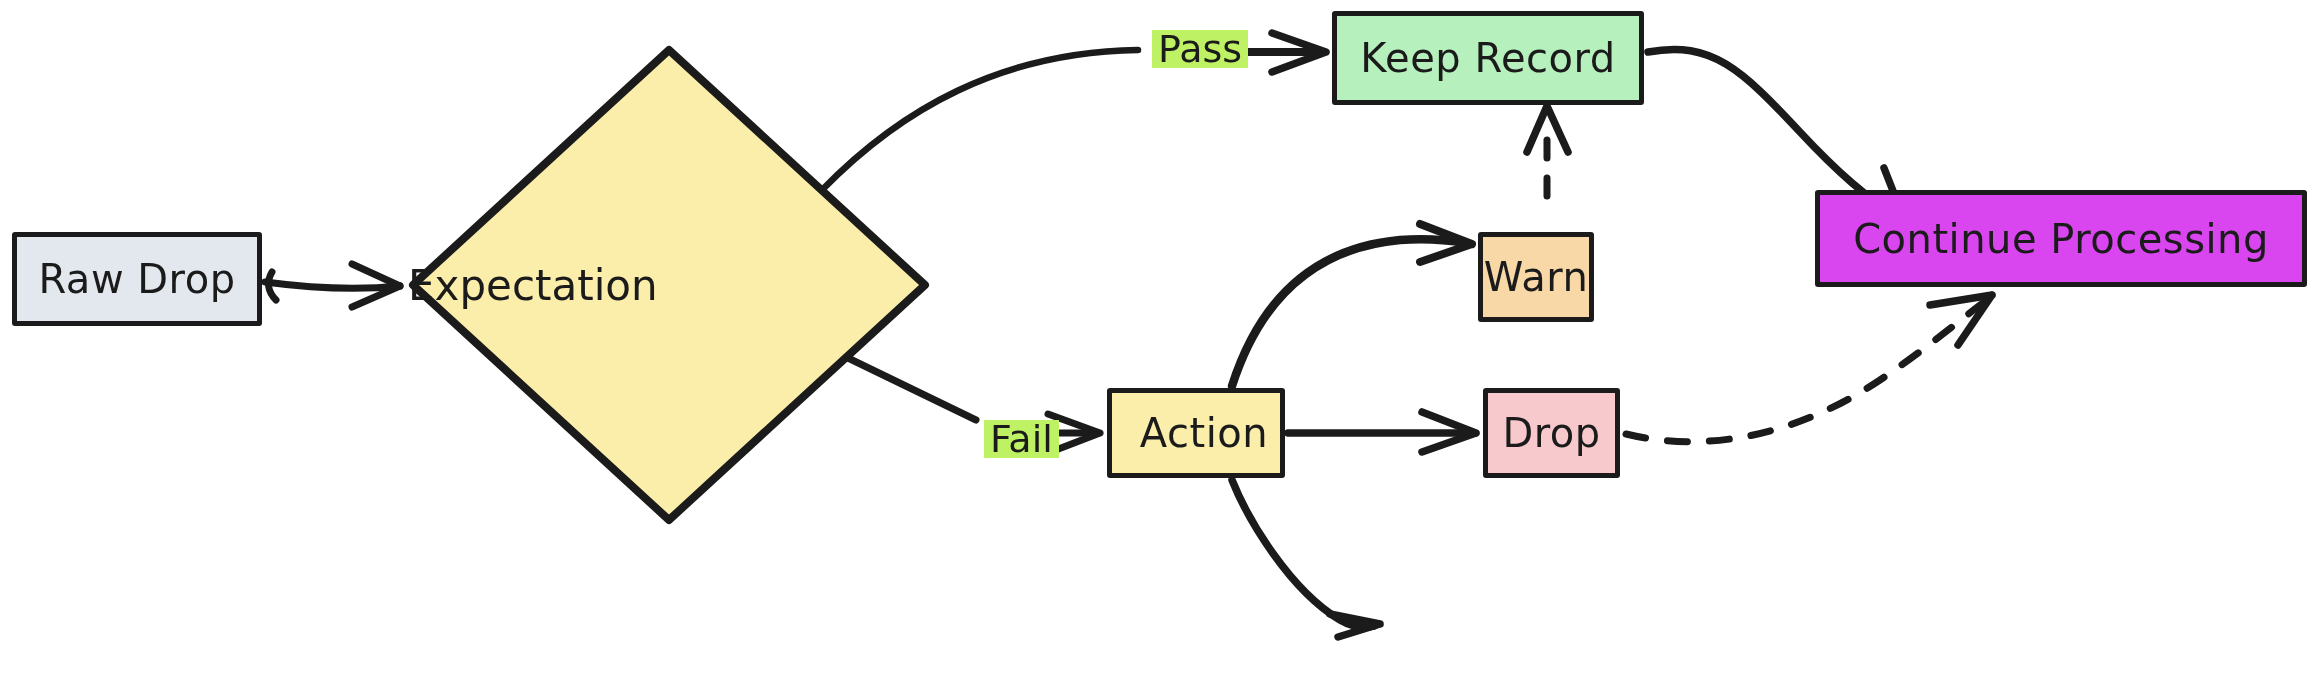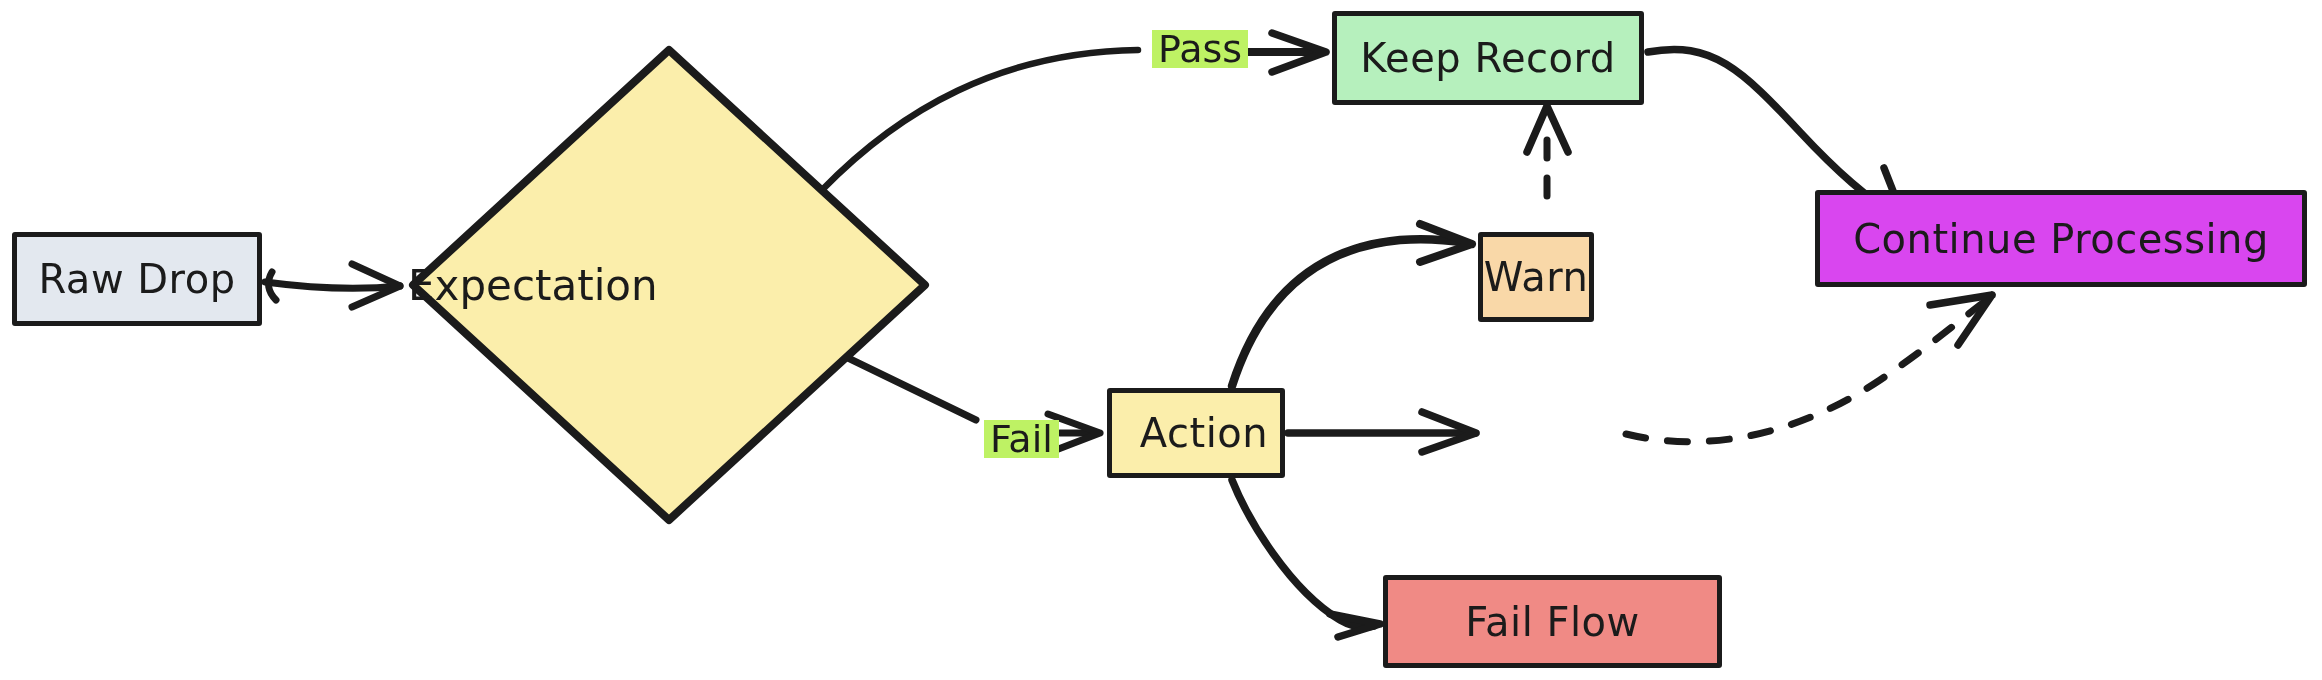--- a/index.html
+++ b/index.html
@@ -157,24 +157,24 @@
   </div>
 
   <div class="node" style="left:1478px; top:200px; width:116px; height:90px; background:#f9d8a8;margin-top:32px;">
     <span class="node-label">Warn</span>
   </div>
 
   <div class="node" style="left:1107px; top:388px; width:178px; height:90px; background:#fbeeab;padding-left:16px;">
     <span class="node-label">Action</span>
   </div>
 
+  <div class="node" style="left:1483px; top:388px; width:137px; height:90px; background:#f7c9cd;">
+    <span class="node-label">Drop</span>
+  </div>
 
-  <div class="node" style="left:1383px; top:575px; width:339px; height:93px; background:#f08a85;">
-    <span class="node-label">Fail Flow</span>
-  </div>
 
   <div class="node" style="left:1815px; top:190px; width:492px; height:97px; background:#d946ef;">
     <span class="node-label">Continue Processing</span>
   </div>
 
   <div class="edge-label" style="left:1152px; top:30px;">Pass</div>
   <div class="edge-label" style="left:984px; top:420px;">Fail</div>
 
 </div>
 

